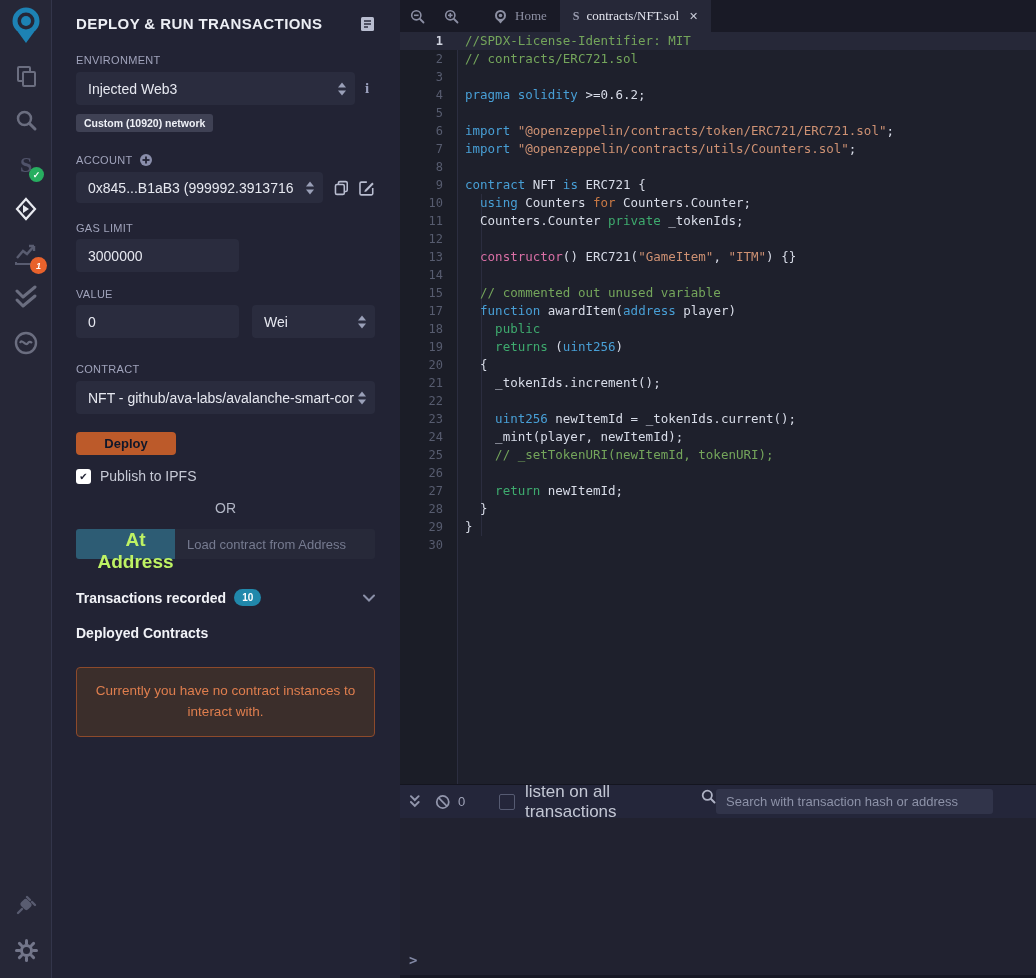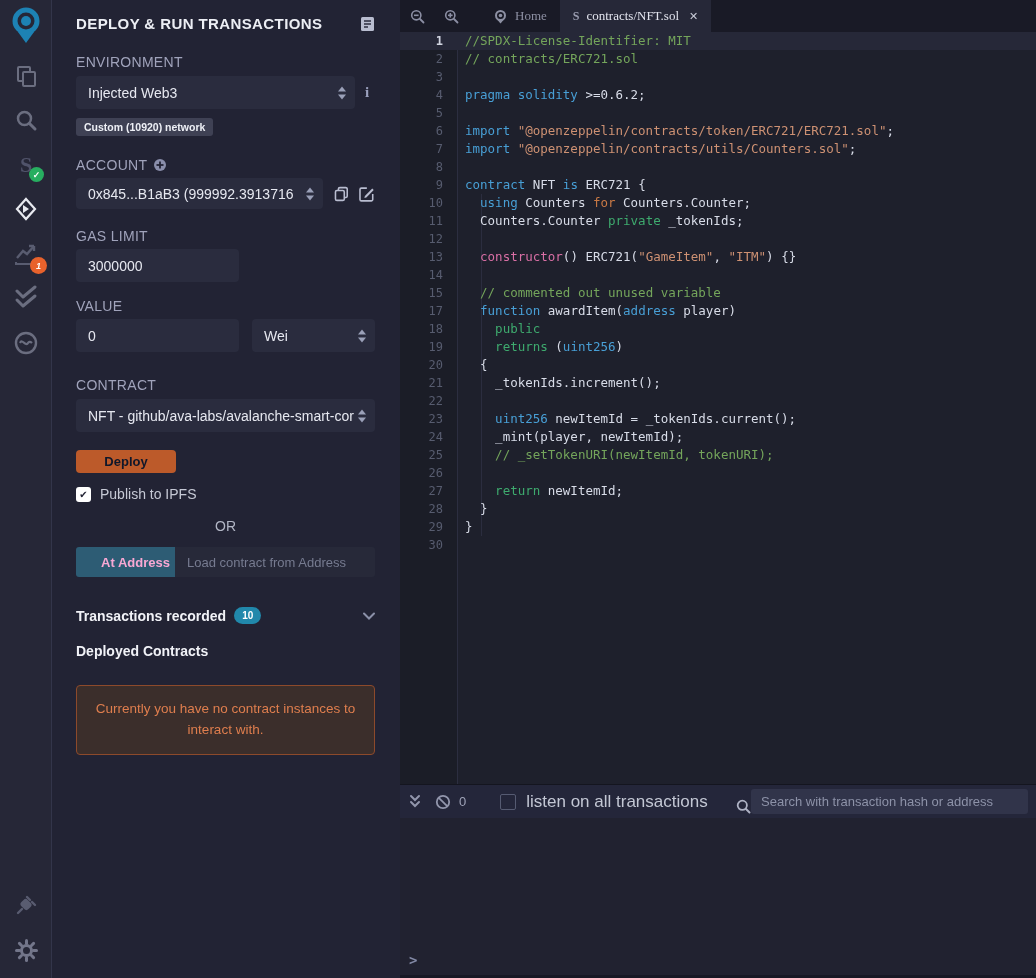--- a/index.html
+++ b/index.html
@@ -11,42 +11,42 @@
     background:#262737; border-right:1px solid #33354a; }
   .ibar-icon { position:absolute; left:0; width:52px; display:flex; justify-content:center; cursor:pointer; }
   .badge-dot { position:absolute; border-radius:50%; display:flex; align-items:center; justify-content:center;
     font-size:9px; font-weight:bold; color:#fff; }
 
   
   #panel { position:absolute; left:53px; top:0; width:347px; height:978px;
     background:#222334; padding:0 25px 0 23px; }
   .panel-header { display:flex; align-items:center; justify-content:space-between; padding:15px 0 6px 0; }
   .panel-title { color:#eceef4; font-size:15px; font-weight:bold; letter-spacing:.4px; }
-  .flabel { color:#a0a3bb; font-size:14px; letter-spacing:.3px; display:flex; align-items:center; gap:6px; }
+  .flabel { color:#a0a3bb; font-size:11px; letter-spacing:.3px; display:flex; align-items:center; gap:6px; }
   .select, .input { background:#2a2c3e; border:none; border-radius:4px; height:33px;
     color:#e6e8f0; font-size:14px; display:flex; align-items:center; padding:0 12px;
     position:relative; white-space:nowrap; overflow:hidden; cursor:pointer; }
   .sel-text { overflow:hidden; white-space:nowrap; flex:1; }
   .spinner { position:absolute; right:9px; top:50%; transform:translateY(-50%);
     display:flex; flex-direction:column; gap:3px; }
   .spinner .up { width:0;height:0;border-left:4px solid transparent;border-right:4px solid transparent;border-bottom:5px solid #9aa0b8; }
   .spinner .dn { width:0;height:0;border-left:4px solid transparent;border-right:4px solid transparent;border-top:5px solid #9aa0b8; }
   .net-badge { display:inline-block; margin-top:9px; background:#3f4154; color:#eef0f6;
     font-size:10.5px; font-weight:bold; padding:3px 8px; border-radius:3px; }
   .row { display:flex; align-items:center; }
   .btn-deploy { margin-top:18px; width:100px; height:23px; background:#bc5a2a; border:none;
     border-radius:4px; color:#0f172a; font-size:13px; font-weight:bold; cursor:pointer;
     font-family:"Liberation Sans",sans-serif; }
   .chkbox { width:15px; height:15px; background:#fff; border-radius:3px; display:flex;
     align-items:center; justify-content:center; font-size:10px; color:#222334; cursor:pointer; }
   .ipfs-label { color:#c6c9d5; font-size:14px; margin-left:9px; }
   .or { text-align:center; color:#b2b6c5; font-size:14px; margin-top:16px; }
   .ataddr-row { display:flex; margin-top:13px; height:30px; }
   .btn-ataddr { width:100px; background:#2d5c74; border:none; border-radius:3px 0 0 3px;
-    color:#f9a8d4; font-size:13px; font-weight:bold; cursor:pointer; font-family:"Liberation Sans",sans-serif;padding-left:20px; }
+    color:#bef264; font-size:19px; font-weight:bold; cursor:pointer; font-family:"Liberation Sans",sans-serif;padding-left:20px; }
   .ataddr-input { flex:1; background:#272939; border:none; border-radius:0 3px 3px 0;
     color:#e6e8f0; font-size:13px; padding:0 12px; font-family:"Liberation Sans",sans-serif; }
   .ataddr-input::placeholder { color:#767b90; }
   .trans-row { display:flex; align-items:center; margin-top:30px; cursor:pointer; }
   .trans-label { color:#f1f2f7; font-size:14px; font-weight:bold; }
   .count-pill { background:#2188ab; color:#fff; font-size:10px; font-weight:bold;
     border-radius:9px; padding:3px 8px; margin-left:8px; }
   .deployed-label { color:#f1f2f7; font-size:14px; font-weight:bold; margin-top:19px; }
   .warnbox { margin-top:26px; background:#3b2e2b; border:1px solid #8d4a2b; border-radius:4px;
     color:#df7e4e; font-size:13.5px; line-height:1.55; text-align:center; padding:13px 18px; }
@@ -74,21 +74,21 @@
   .ltext { padding-left:7px; white-space:pre; color:#d8dce8; }
   .tk- { color:#d8dce8; } .tk-c { color:#74a55b; } .tk-k { color:#489fd6; }
   .tk-s { color:#ce9173; } .tk-o { color:#c97945; } .tk-g { color:#3eaa6e; } .tk-p { color:#d96fa5; }
 
   
   #termbar { position:absolute; left:0; top:784px; right:0; height:34px; background:#24263a;
     border-top:1px solid #14151f; display:flex; align-items:center; padding:0 8px; }
   .term-count { color:#9fa3b8; font-size:13px; margin:0 14px 0 8px; }
   .term-chk { width:16px; height:16px; border:1px solid #565b72; border-radius:2px; background:transparent; cursor:pointer; }
   .listen-label { color:#c3c7d4; font-size:17px; margin-left:10px; }
-  .term-search { margin-left:auto; display:flex; align-items:flex-end; }
+  .term-search { margin-left:auto; display:flex; align-items:flex-start; margin-right:35px; }
   .term-input { width:277px; height:25px; background:#31344a; border:none; border-radius:3px;
     color:#dfe2ec; font-size:13px; padding:0 10px; font-family:"Liberation Sans",sans-serif; }
   .term-input::placeholder { color:#8d92a8; }
   #termbody { position:absolute; left:0; top:818px; right:0; height:160px; background:#212230; }
   #prompt { position:absolute; left:9px; bottom:10px; color:#8289a5; font-weight:bold;
     font-size:14px; font-family:"DejaVu Sans Mono",monospace; }
   #termbottom { position:absolute; left:0; bottom:0; right:0; height:3px; background:#181925; }
   svg { display:block; }
 </style>
 </head>

